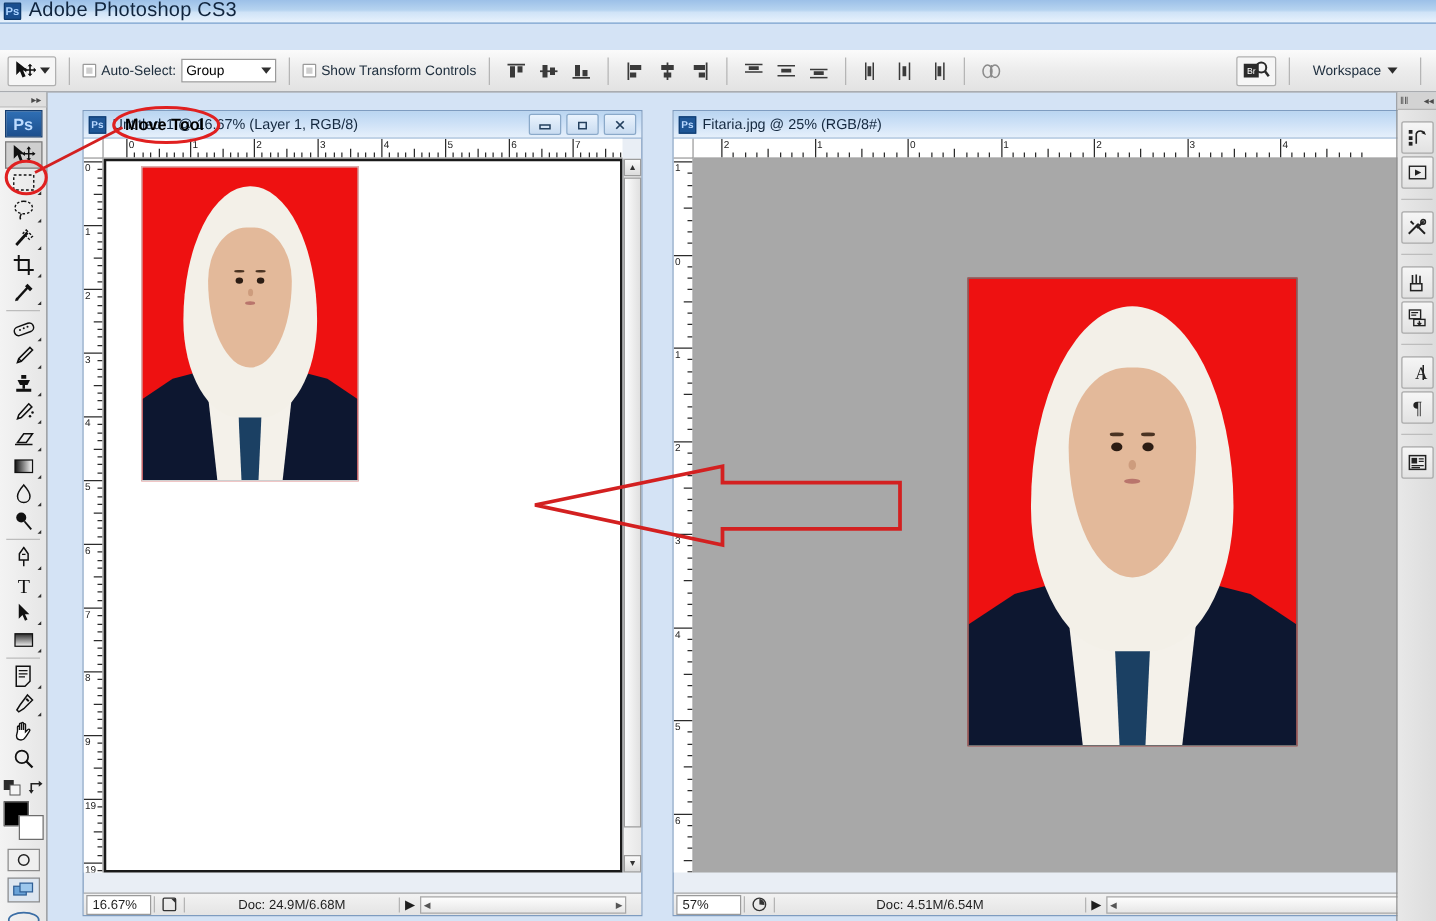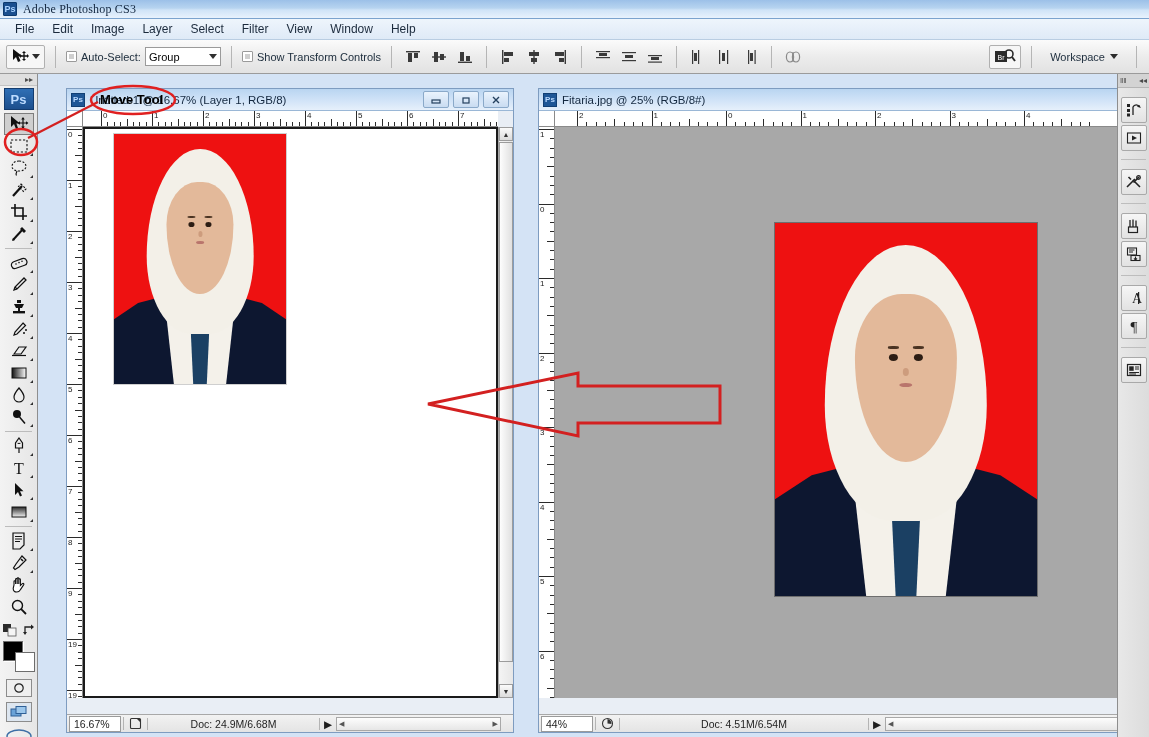--- a/index.html
+++ b/index.html
@@ -18,21 +18,21 @@
     background: linear-gradient(to bottom, #9cc0e8 0%, #b7d4f0 45%, #cfe3f7 55%, #e8f2fd 100%);
     border-bottom: 1px solid #7ba3ce;
     display: flex; align-items: center; gap: 6px; padding-left: 3px;
   }
   .ps-logo {
     width: 14px; height: 14px; background: #1a4f8f; color: #a9d2ff;
     font-size: 9px; font-weight: bold; display: flex;
     align-items: center; justify-content: center;
     border: 1px solid #0d3a6e; border-radius: 1px;
   }
-  .app-title { font-size: 12px; color: #10243d; letter-spacing: .2px; font-family: Liberation Serif, serif; }
+  .app-title { font-size: 16px; color: #10243d; letter-spacing: .2px; }
 
   
   .menubar {
     position: absolute; left: 0; top: 19px; width: 1149px; height: 21px;
     background: linear-gradient(to bottom, #eef5fc, #dfeaf7);
     border-bottom: 1px solid #b9cde2;
     display: flex; align-items: center; padding-left: 6px;
   }
   .menu-item {
     padding: 2px 9px; font-size: 12px; color: #1b2a3c; cursor: default;
@@ -276,31 +276,20 @@
 </head>
 <body>
 
 <div id="app">
 
   <div class="titlebar">
     <div class="ps-logo">Ps</div>
     <div class="app-title">Adobe Photoshop CS3</div>
   </div>
 
-  <div class="menubar">
-    <div class="menu-item">File</div>
-    <div class="menu-item">Edit</div>
-    <div class="menu-item">Image</div>
-    <div class="menu-item">Layer</div>
-    <div class="menu-item">Select</div>
-    <div class="menu-item">Filter</div>
-    <div class="menu-item">View</div>
-    <div class="menu-item">Window</div>
-    <div class="menu-item">Help</div>
-  </div>
 
   <div class="optionsbar">
     <div class="opt-toolbtn">
       <svg width="18" height="18" viewBox="0 0 18 18">
         <path d="M2 1 L2 12 L5 9 L7 14 L9.5 13 L7.5 8.3 L11.5 8.3 Z" fill="#111"></path>
         <path d="M13 4 L13 12 M9 8 L17 8" stroke="#111" stroke-width="1.3" fill="none"></path>
         <path d="M13 3 l2 2 l-4 0 z M13 13 l2 -2 l-4 0 z" fill="#111"></path>
         <path d="M8 8 l2 -2 l0 4 z M18 8 l-2 -2 l0 4 z" fill="#111"></path>
       </svg>
       <span class="caret-sm"></span>
@@ -1092,21 +1081,21 @@
           <div class="ph-brow r"></div>
           <div class="ph-eye  l"></div>
           <div class="ph-eye  r"></div>
           <div class="ph-nose"></div>
           <div class="ph-mouth"></div>
         </div>
       </div>
     </div>
 
     <div class="statusbar" style="left:0; bottom:0; width:588px;">
-      <div class="zoom-field">44%</div>
+      <div class="zoom-field">57%</div>
       <div style="width:24px;display:flex;align-items:center;justify-content:center;border-left:1px solid #b4b4b4;margin-left:2px;">
         <svg width="13" height="13" viewBox="0 0 13 13">
             <circle cx="6.5" cy="6.5" r="5" fill="none" stroke="#333" stroke-width="1.1"></circle>
             <path d="M6.5 6.5 L6.5 2 A4.5 4.5 0 0 1 10.5 7 Z" fill="#333"></path>
           </svg>
       </div>
       <div class="status-doc">Doc: 4.51M/6.54M</div>
       <div style="width:16px;display:flex;align-items:center;justify-content:center;">▶</div>
       <div style="flex:1;height:14px;background:linear-gradient(to bottom,#fdfdfd,#e6e6e6);border:1px solid #a8a8a8;display:flex;align-items:center;padding:0 2px;font-size:7px;color:#555;">
         <span>◀</span>

